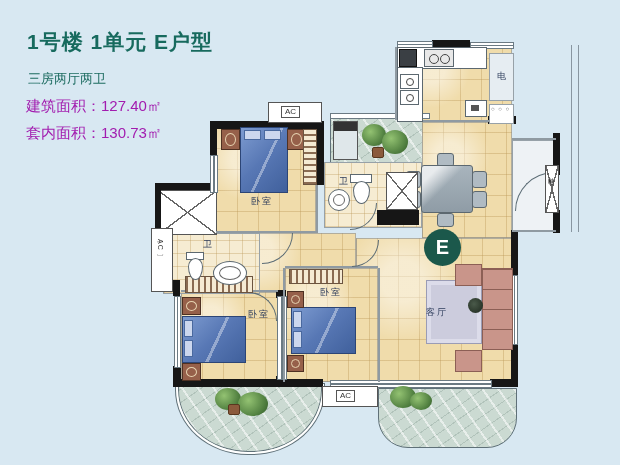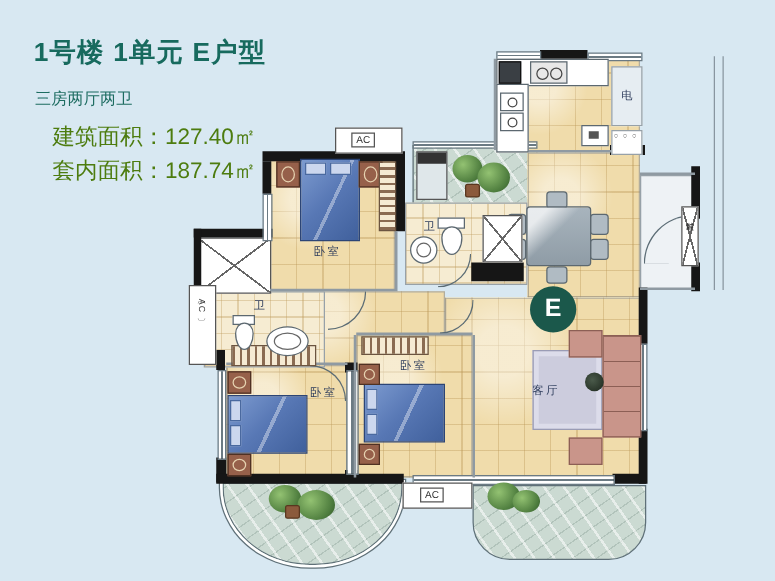--- a/index.html
+++ b/index.html
@@ -5,21 +5,21 @@
   html,body{margin:0;padding:0}
   body{
     width:620px;height:465px;position:relative;overflow:hidden;
     background:#d8e8f2;
     font-family:"Liberation Sans",sans-serif;
   }
   .abs{position:absolute}
   
   .title{position:absolute;left:27px;top:28px;font-size:21px;font-weight:bold;color:#176a5e;letter-spacing:1px}
   .sub{position:absolute;left:28px;top:70px;font-size:13px;color:#1d6c61}
-  .area{position:absolute;left:42px;font-size:18px;color:#4d7c0f}
+  .area{position:absolute;left:26px;font-size:15px;color:#a21caf}
   
   .wall{position:absolute;background:#161616}
   .iw{position:absolute;background:#8f9aa2}
   .winv{position:absolute;border:1px solid #6b7a83;background:linear-gradient(to right,#fff 38%,#6b7a83 38%,#6b7a83 62%,#fff 62%)}
   .winh{position:absolute;border:1px solid #6b7a83;background:linear-gradient(to bottom,#fff 38%,#6b7a83 38%,#6b7a83 62%,#fff 62%)}
   
   .tan{position:absolute;background-color:#f0dcab;
     background-image:
       radial-gradient(circle at 30% 30%, rgba(255,255,255,.45) 0 14%, transparent 40%),
       repeating-linear-gradient(0deg, rgba(186,150,85,.38) 0 1px, transparent 1px 21px),
@@ -67,21 +67,21 @@
     font-size:20px;font-weight:bold;display:flex;align-items:center;justify-content:center}
   .dim{position:absolute;background:#8895a0}
   .dots{position:absolute;font-size:6px;color:#444;letter-spacing:1px}
 </style>
 </head>
 <body>
 
 <div class="title">1号楼 1单元 E户型</div>
 <div class="sub">三房两厅两卫</div>
 <div class="area" style="top:97px">建筑面积：127.40㎡</div>
-<div class="area" style="top:124px">套内面积：187.74㎡</div>
+<div class="area" style="top:124px">套内面积：130.73㎡</div>
 
 <div class="abs" style="left:0;top:0;width:620px;height:465px">
 
   <div class="stone" style="left:176px;top:384px;width:144px;height:66px;border-radius:0 0 72px 72px / 0 0 64px 64px;border:2px solid #fff;box-shadow:0 0 0 1px #5f7078, inset 0 0 0 1px #5f7078"></div>
   <div class="stone" style="left:378px;top:388px;width:137px;height:58px;border-radius:0 0 30px 30px"></div>
   <div class="stone" style="left:330px;top:116px;width:98px;height:48px"></div>
 
   <div class="tan" style="left:216px;top:128px;width:100px;height:105px"></div>
   <div class="tan" style="left:397px;top:47px;width:115px;height:75px"></div>
   <div class="tan" style="left:422px;top:122px;width:90px;height:116px"></div>

